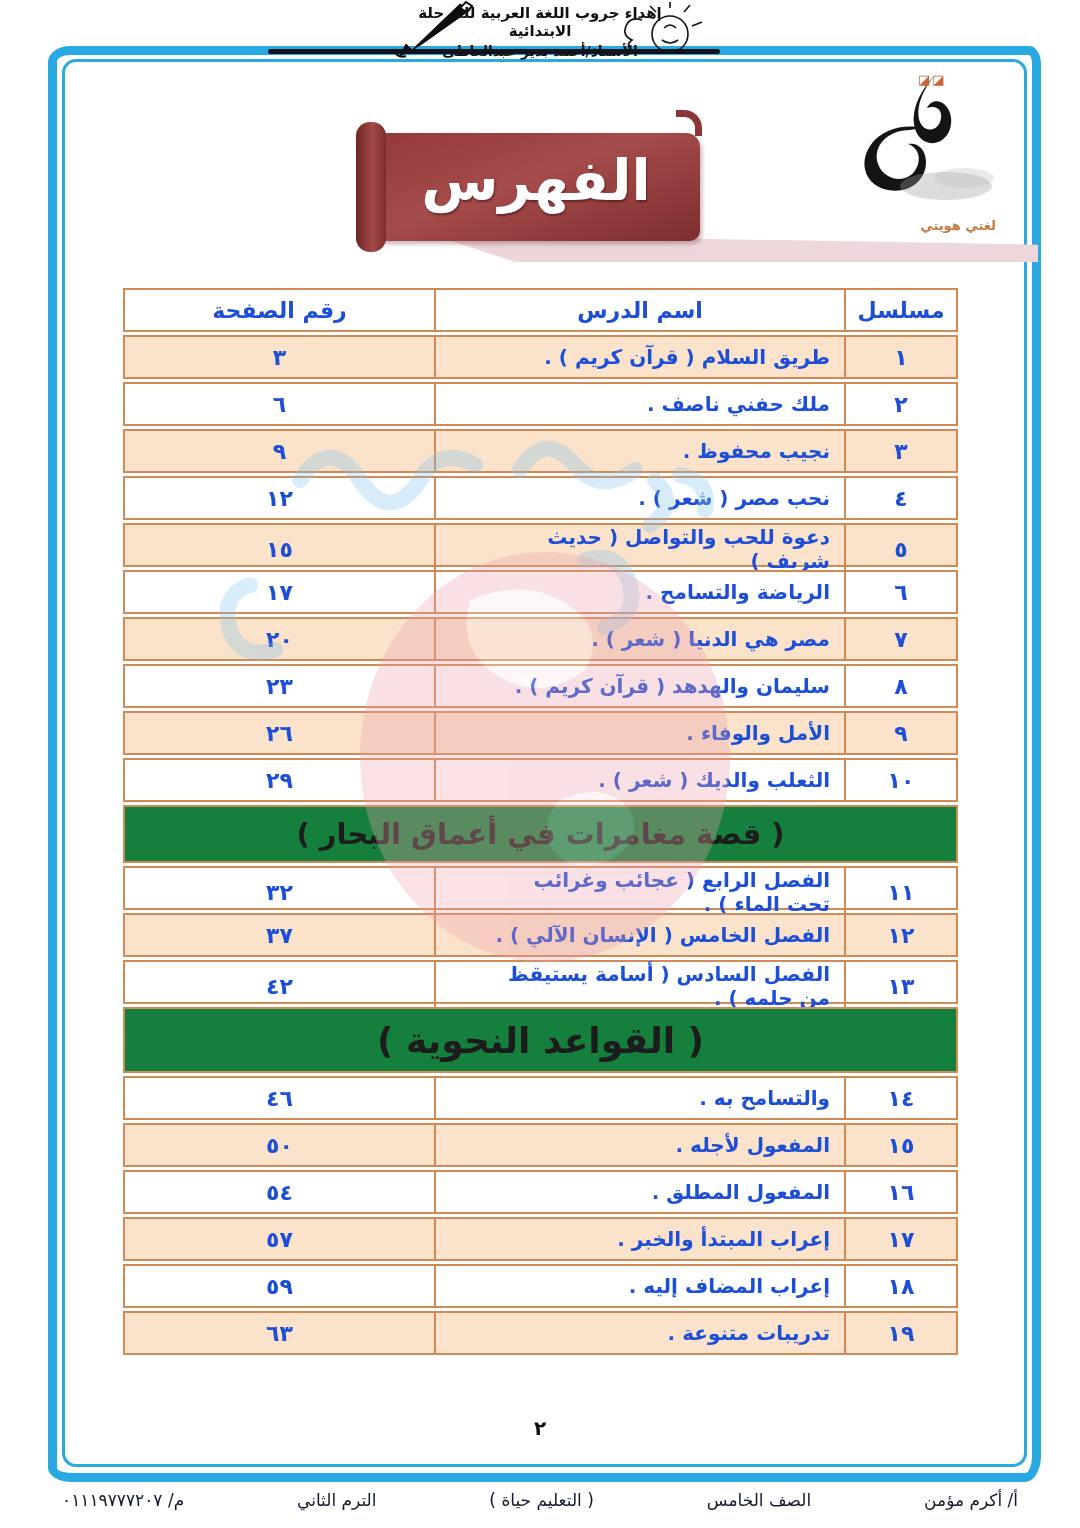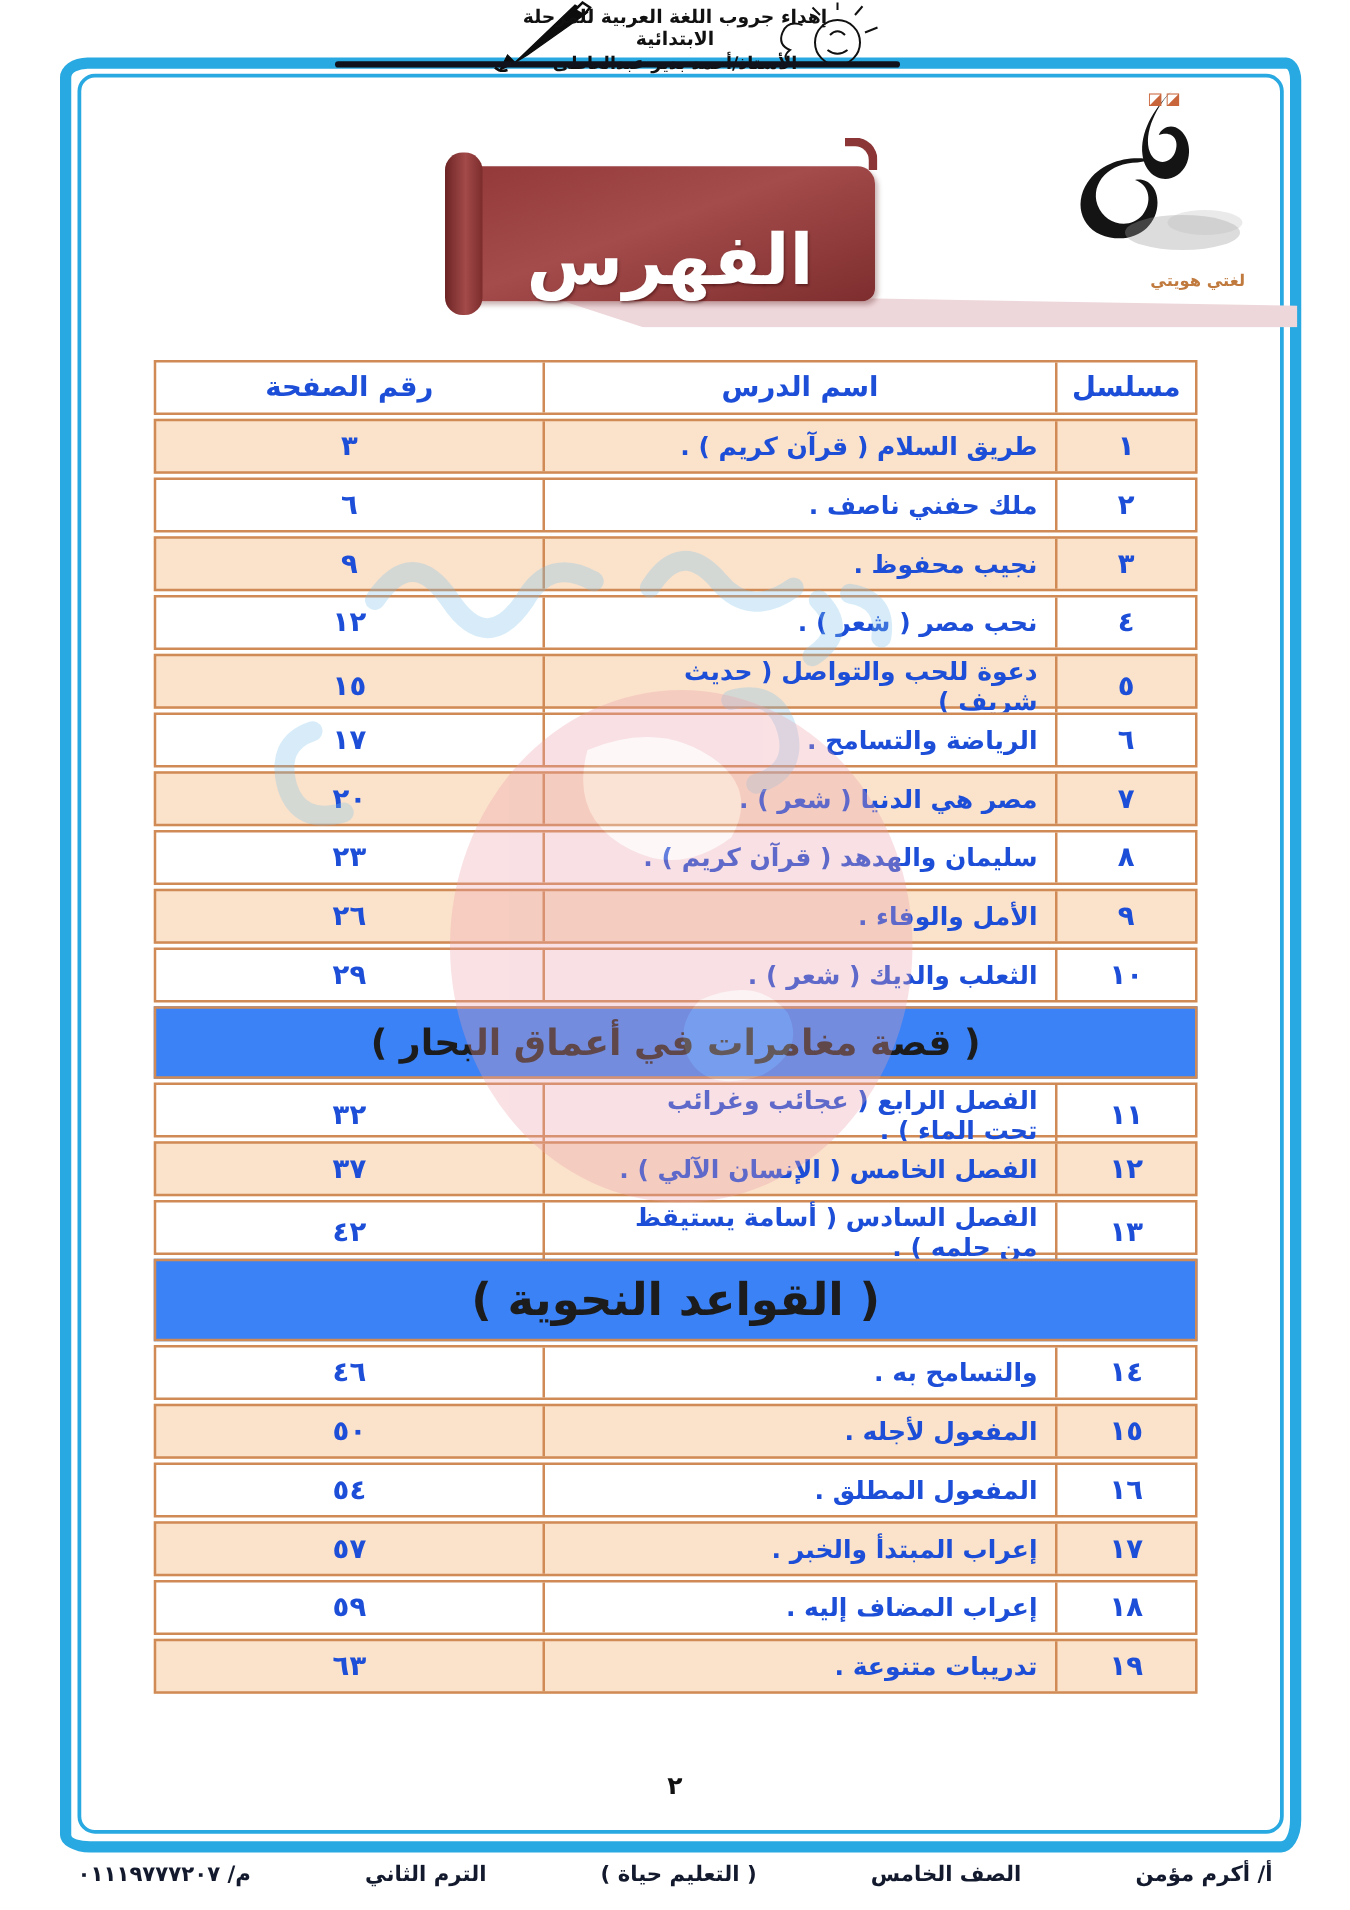--- a/index.html
+++ b/index.html
@@ -24,21 +24,21 @@
   .banner-shadow { position:absolute; left:430px; top:200px; width:608px; height:62px; z-index:2;
     background:#eed7da; clip-path:polygon(0 55%, 100% 72%, 100% 100%, 14% 100%); }
   .banner { position:absolute; left:372px; top:133px; width:328px; height:108px; z-index:3;
     background:linear-gradient(160deg,#93393a 0%, #a44b4b 45%, #7e2d2e 100%);
     border-radius:8px 14px 10px 8px; box-shadow:2px 3px 4px rgba(100,40,40,.35); }
   .banner-curl { position:absolute; left:356px; top:122px; width:30px; height:130px; z-index:4;
     background:linear-gradient(90deg,#6d2424,#a34a4a 55%,#7c2c2c); border-radius:14px; }
   .banner-hook { position:absolute; left:676px; top:110px; width:26px; height:26px; z-index:4;
     border:7px solid #8c3536; border-bottom:none; border-left:none; border-radius:0 18px 0 0; }
   .banner-title { position:absolute; left:372px; top:148px; width:328px; z-index:5; text-align:center;
-    color:#ffffff; font-size:56px; font-weight:bold; direction:rtl; text-shadow:1px 2px 2px rgba(60,10,10,.5); letter-spacing:2px;margin-top:28px; }
+    color:#ffffff; font-size:56px; font-weight:bold; direction:rtl; text-shadow:1px 2px 2px rgba(60,10,10,.5); letter-spacing:2px; }
 
   
   .logo { position:absolute; left:826px; top:66px; width:190px; height:175px; z-index:3; }
   .logo-dots { position:absolute; left:92px; top:6px; color:#c9653a; font-size:13px; letter-spacing:2px; }
   .logo-caption { position:absolute; left:0; top:152px; width:170px; text-align:right; direction:rtl;
     color:#c07a3e; font-size:13px; font-weight:bold; letter-spacing:3px; }
 
   
   .watermark { position:absolute; left:0; top:0; width:1080px; height:1528px; z-index:6; pointer-events:none; }
 
@@ -51,28 +51,28 @@
   .trow.peach { background:#fbe2cb; }
   .cell { display:flex; align-items:center; font-weight:bold; color:#1d4ed8; }
   .c-serial { justify-content:center; font-size:22px; border-left:2px solid #cf8a55; }
   .c-name   { font-size:20px; padding-right:14px; border-left:2px solid #cf8a55;padding-left:48px; }
   .c-page   { justify-content:center; font-size:22px; }
   .trow.head .cell { justify-content:center; font-size:22px; padding:0; }
   .srow { border:2px solid #cf8a55; display:flex; align-items:center; justify-content:center;
     font-weight:bold; color:#1c1c1c; direction:rtl; }
   .srow.s0 { height:58px; font-size:29px; }
   .srow.s1 { height:66px; font-size:36px; }
-  .srow.peach { background:#3b82f6; }
+  .srow.peach { background:#15803d; }
 
   
   .page-number { position:absolute; left:0; top:1416px; width:1080px; text-align:center; z-index:4;
     font-size:20px; font-weight:bold; color:#111; }
   .footer { position:absolute; left:0; top:1490px; width:1080px; padding:0 62px; z-index:5;
     display:flex; direction:rtl; justify-content:space-between; }
-  .footer .f-item { font-size:17px; font-weight:bold; color:#131a2e; direction:rtl; }
+  .footer .f-item { font-size:17px; font-weight:normal; color:#131a2e; direction:rtl; }
 </style>
 </head>
 <body>
 
 <div class="page">
 
   <div class="top-header">
     <svg class="pen-icon" viewBox="0 0 92 58">
       <g stroke="#0d0d0d" fill="#0d0d0d">
         <polygon points="78,4 88,10 40,44 30,50"></polygon>

